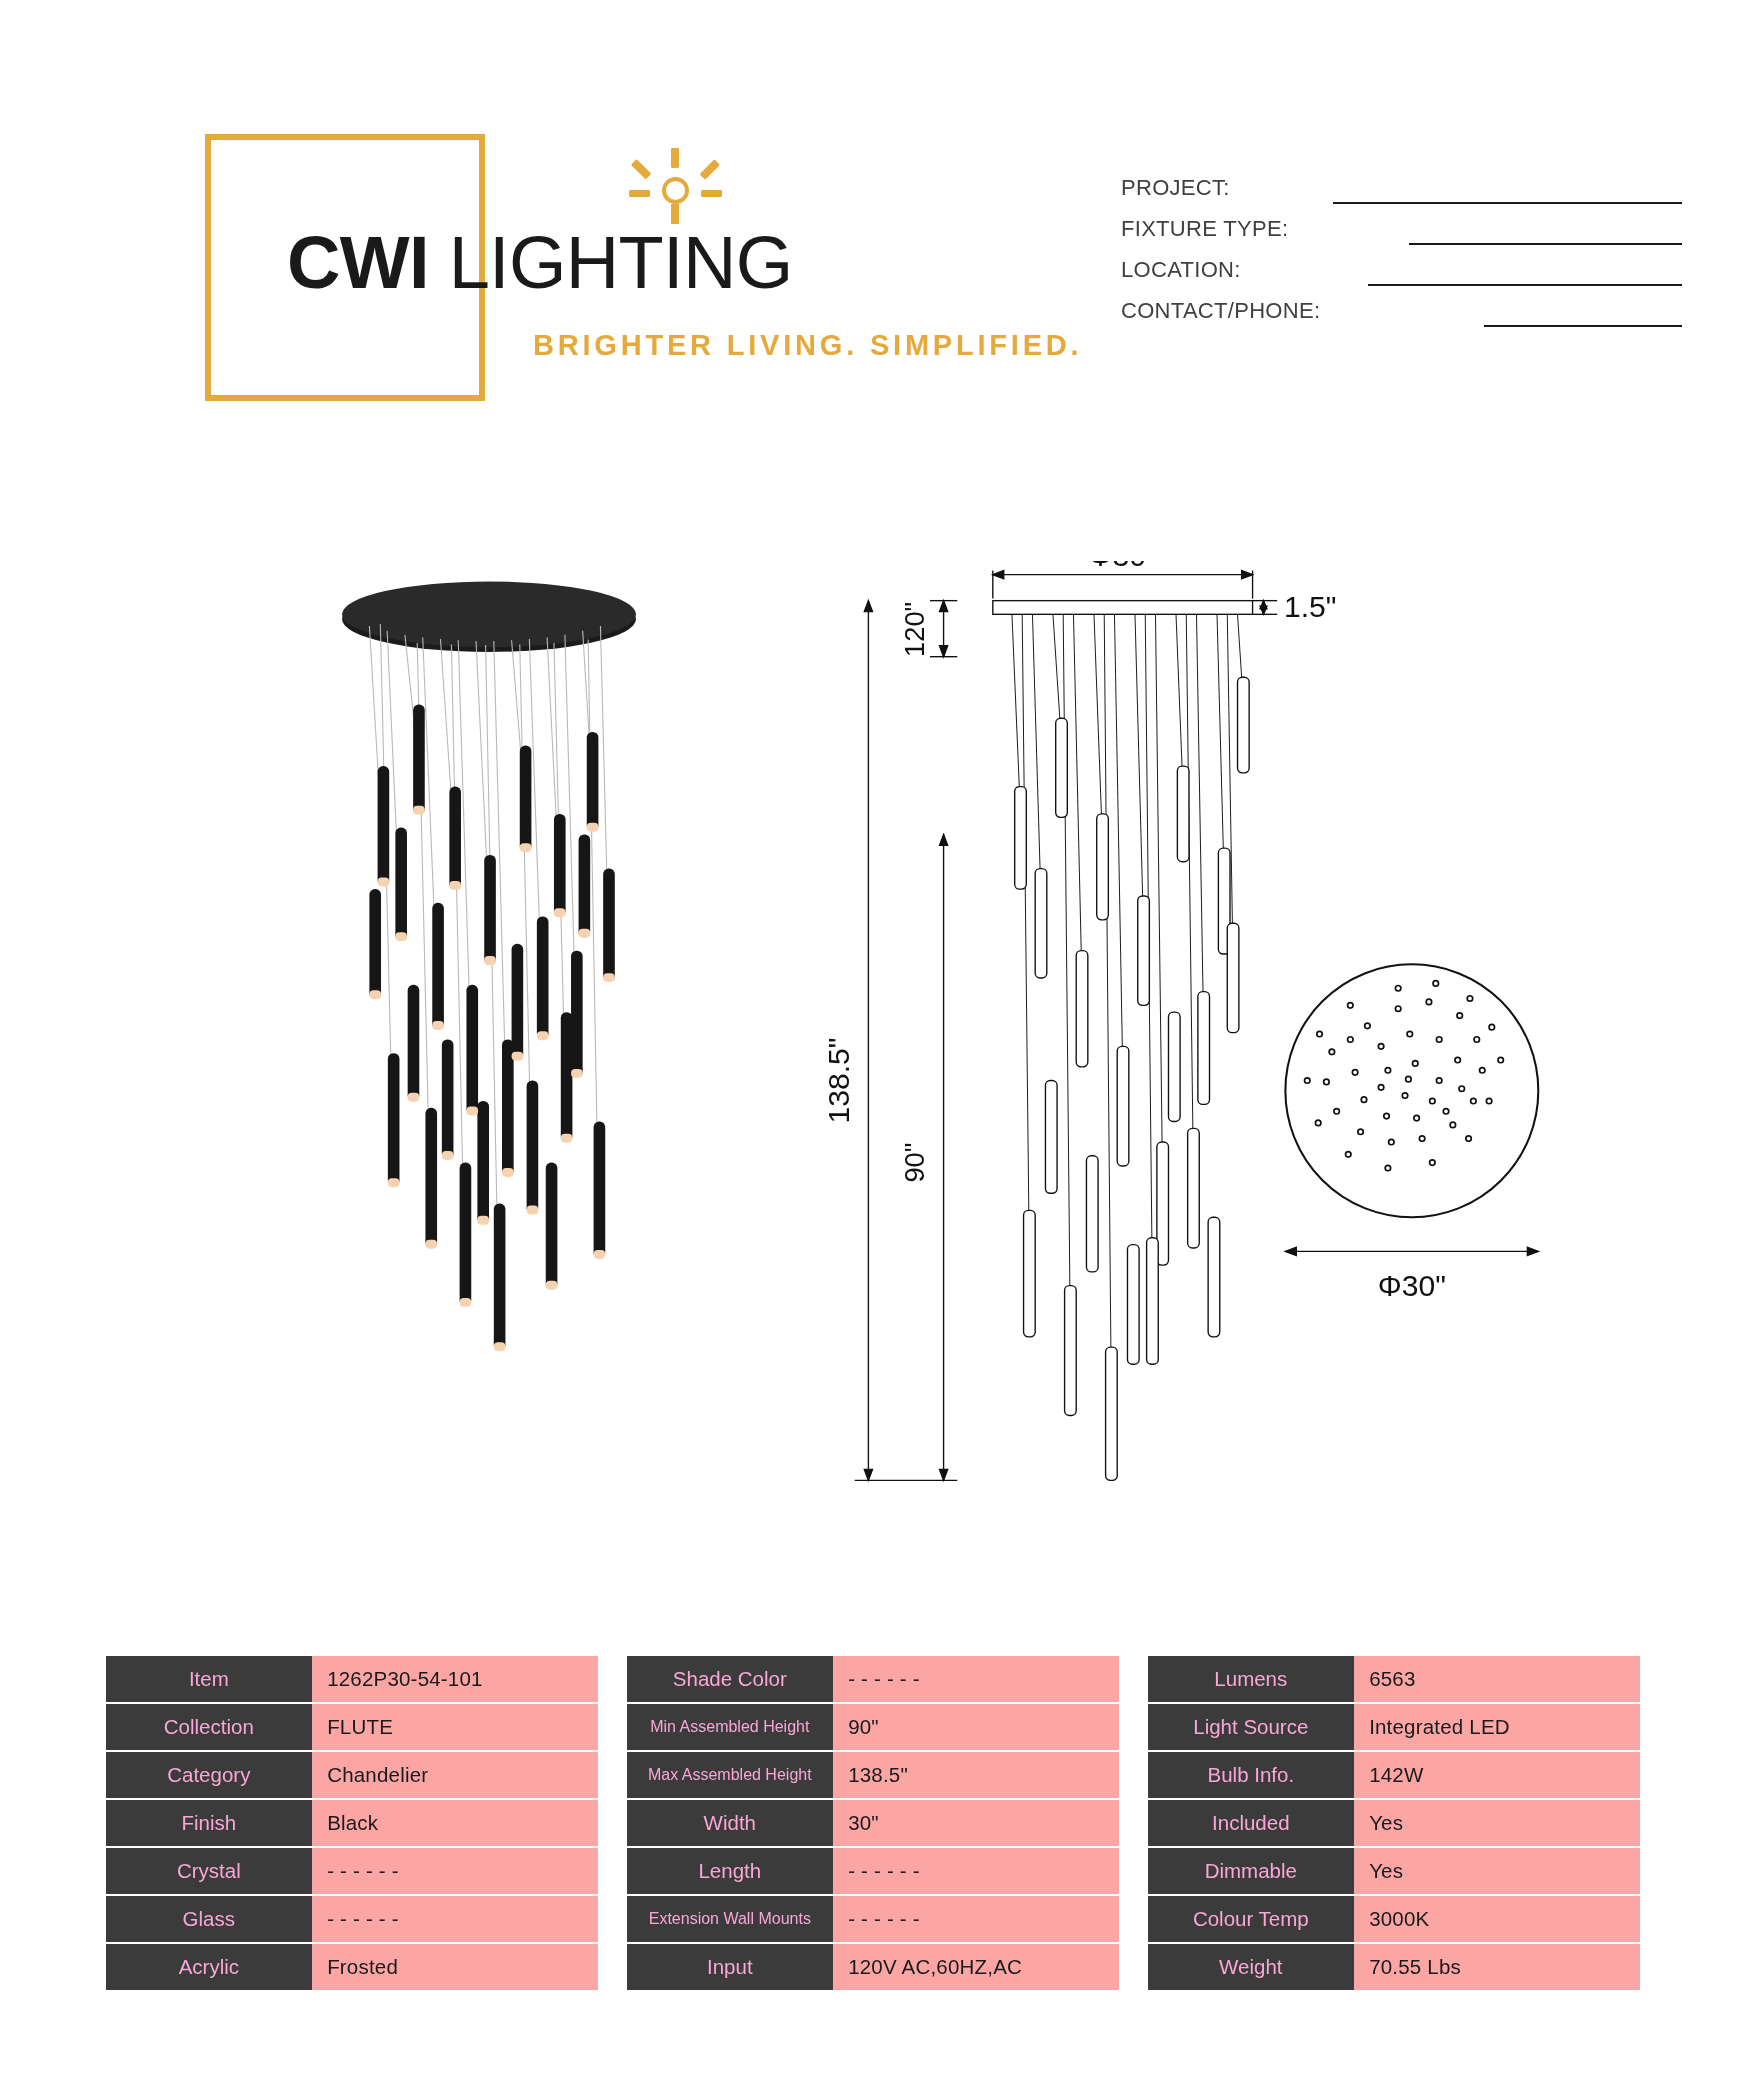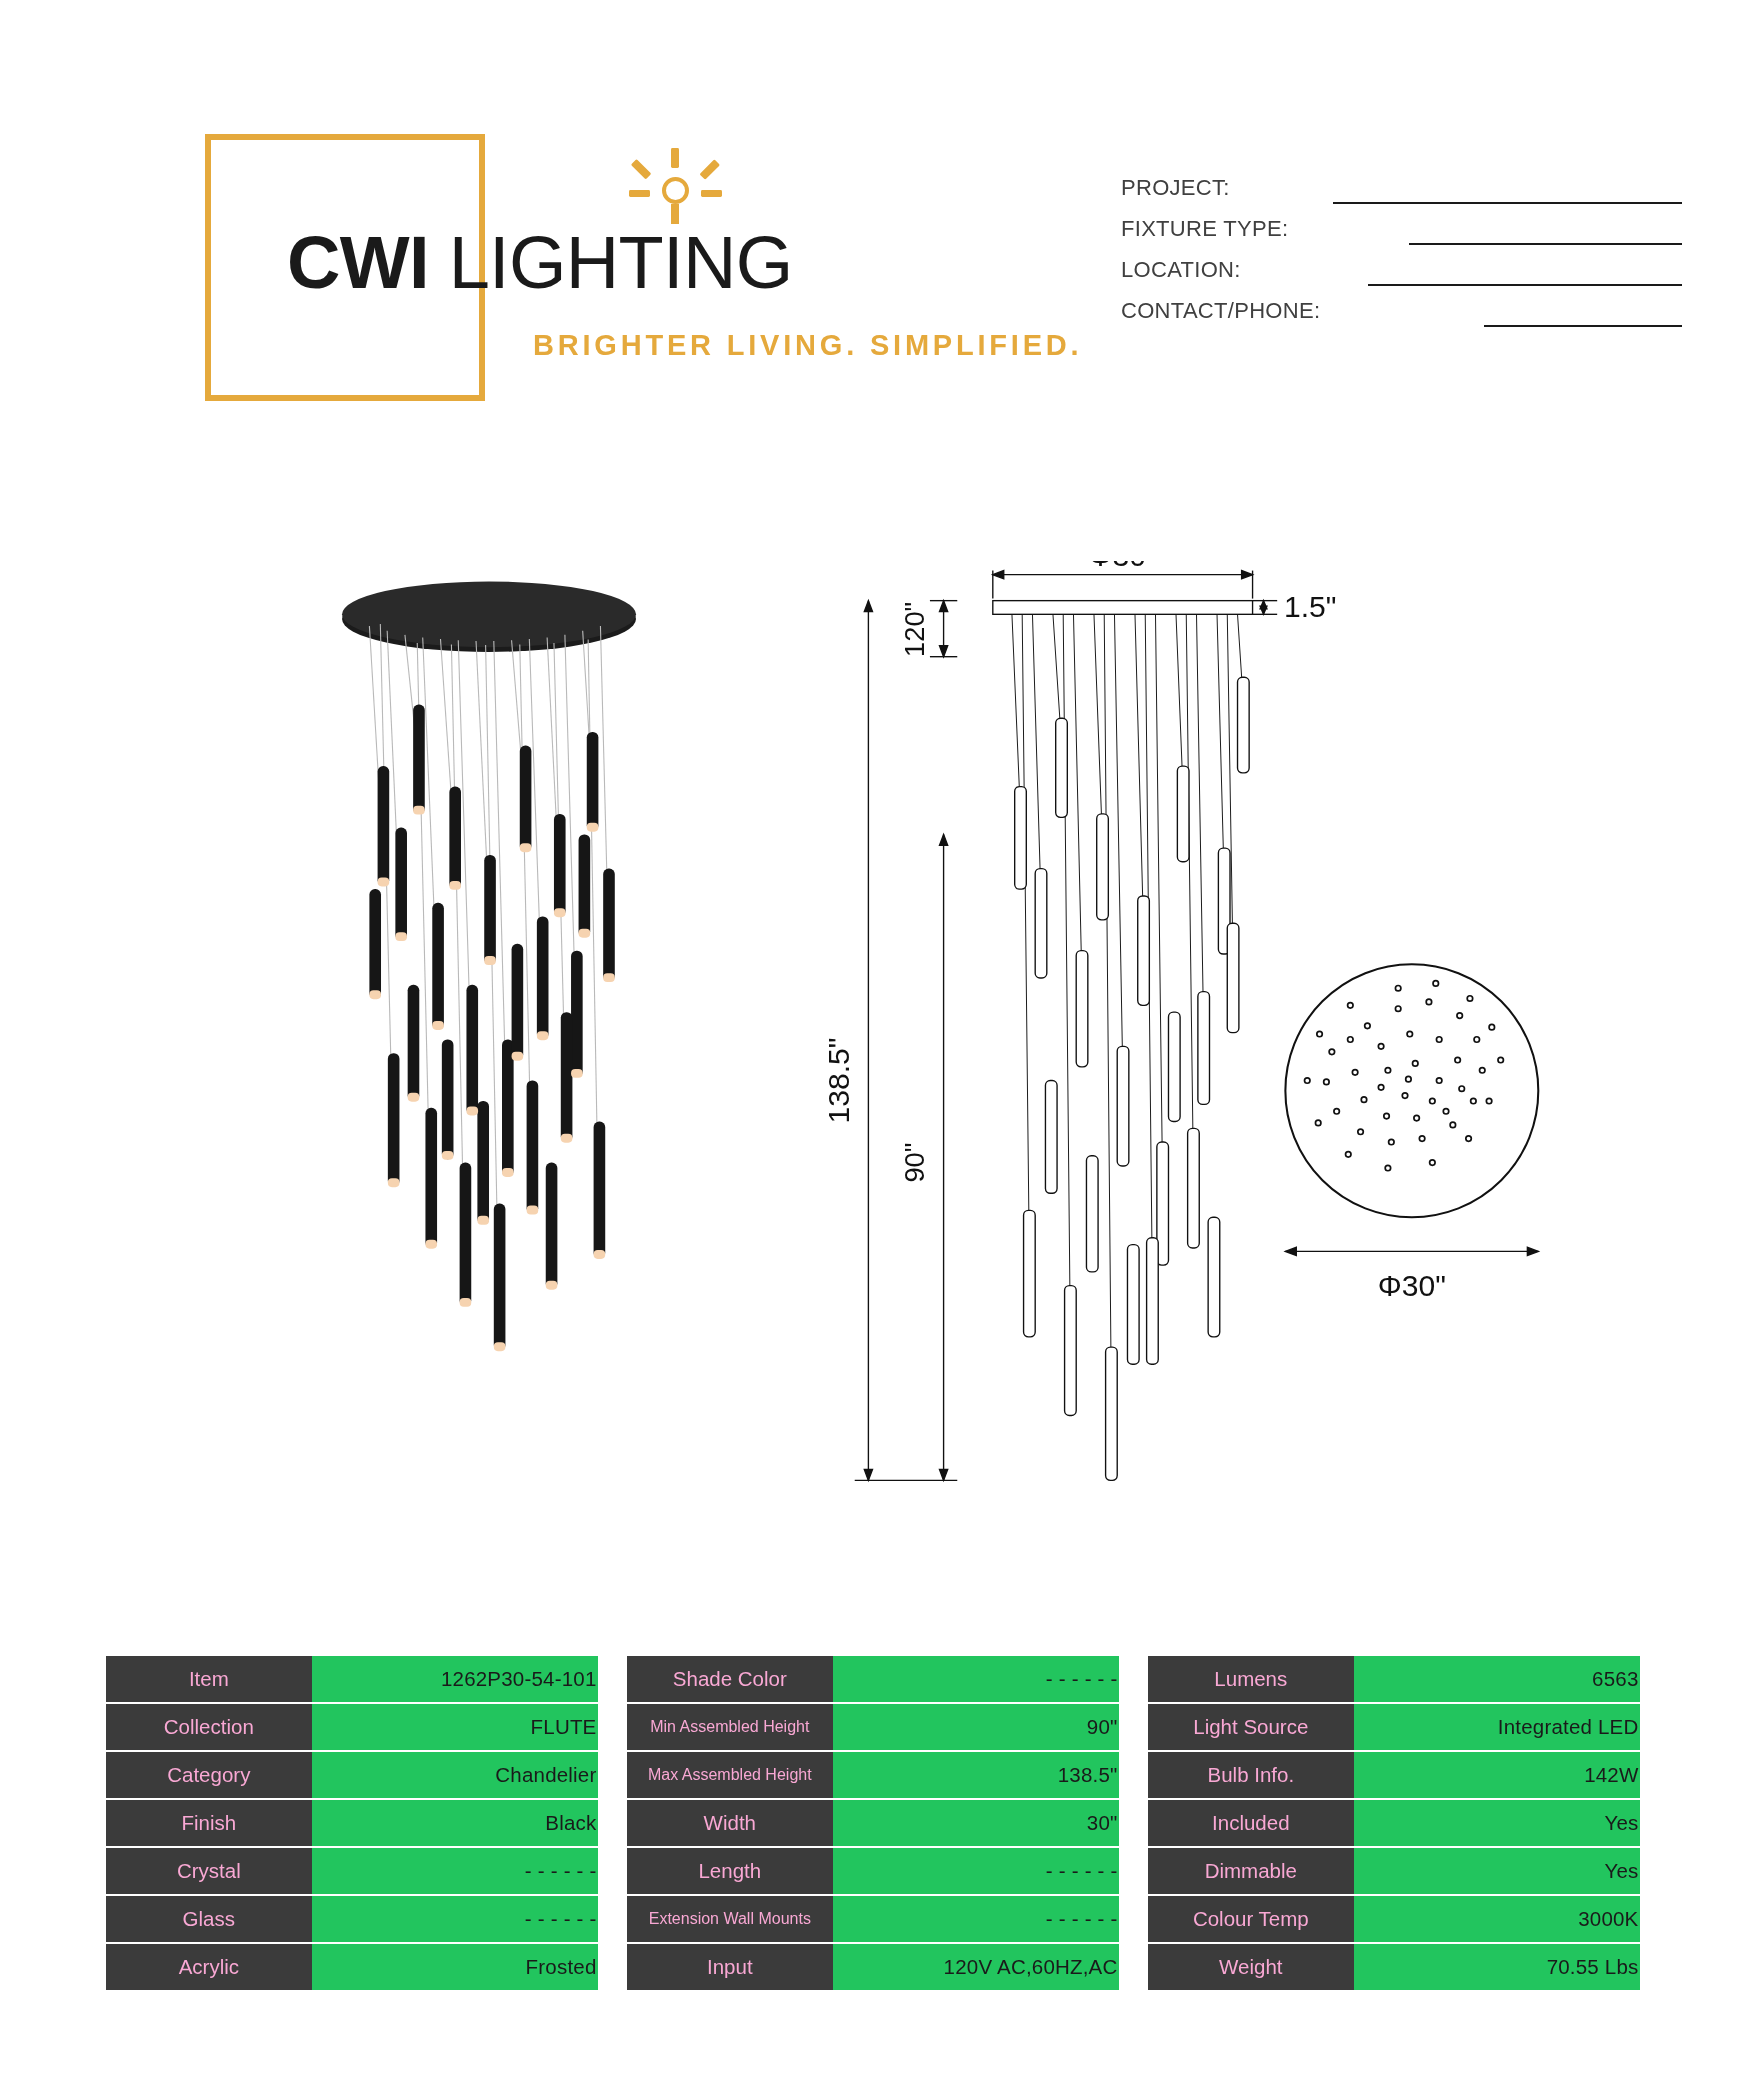--- a/index.html
+++ b/index.html
@@ -126,25 +126,24 @@
     width: 42%;
     background: #3B3B3B;
     color: #f9a8d4;
     text-align: center;
     padding: 0 5.5px;
     white-space: nowrap;
     overflow: hidden;
   }
   .spec-table td.k.small { font-size: 16px; }
   .spec-table td.v {
-    background: #22c55e;
+    background: #fca5a5;
     color: #1a1a1a;
     padding-left: 15px;
     letter-spacing: 0.2px;
-    text-align: right;
   }
 </style>
 </head>
 <body>
 
 <div id="header">
 
   <div id="logo-block">
     <div id="logo-square"></div>
 

